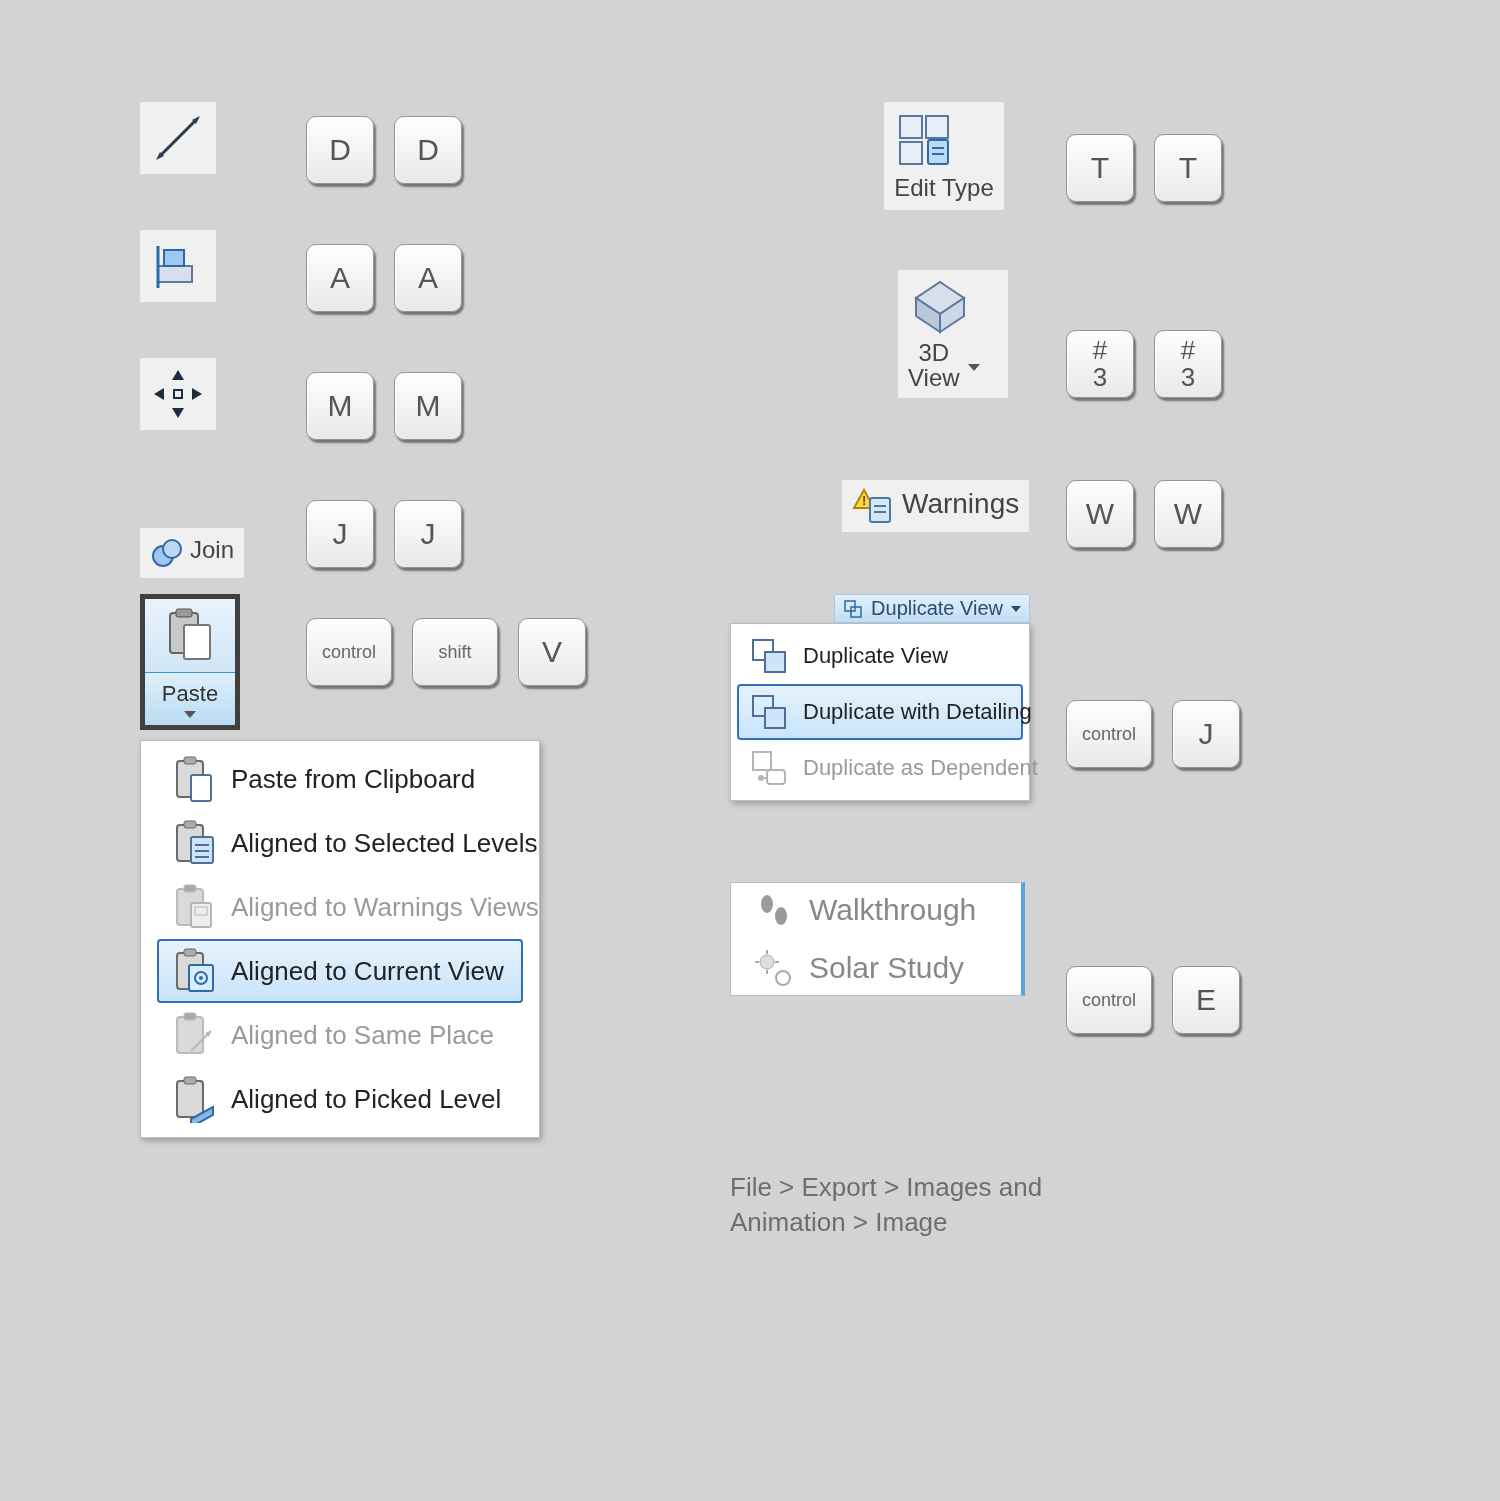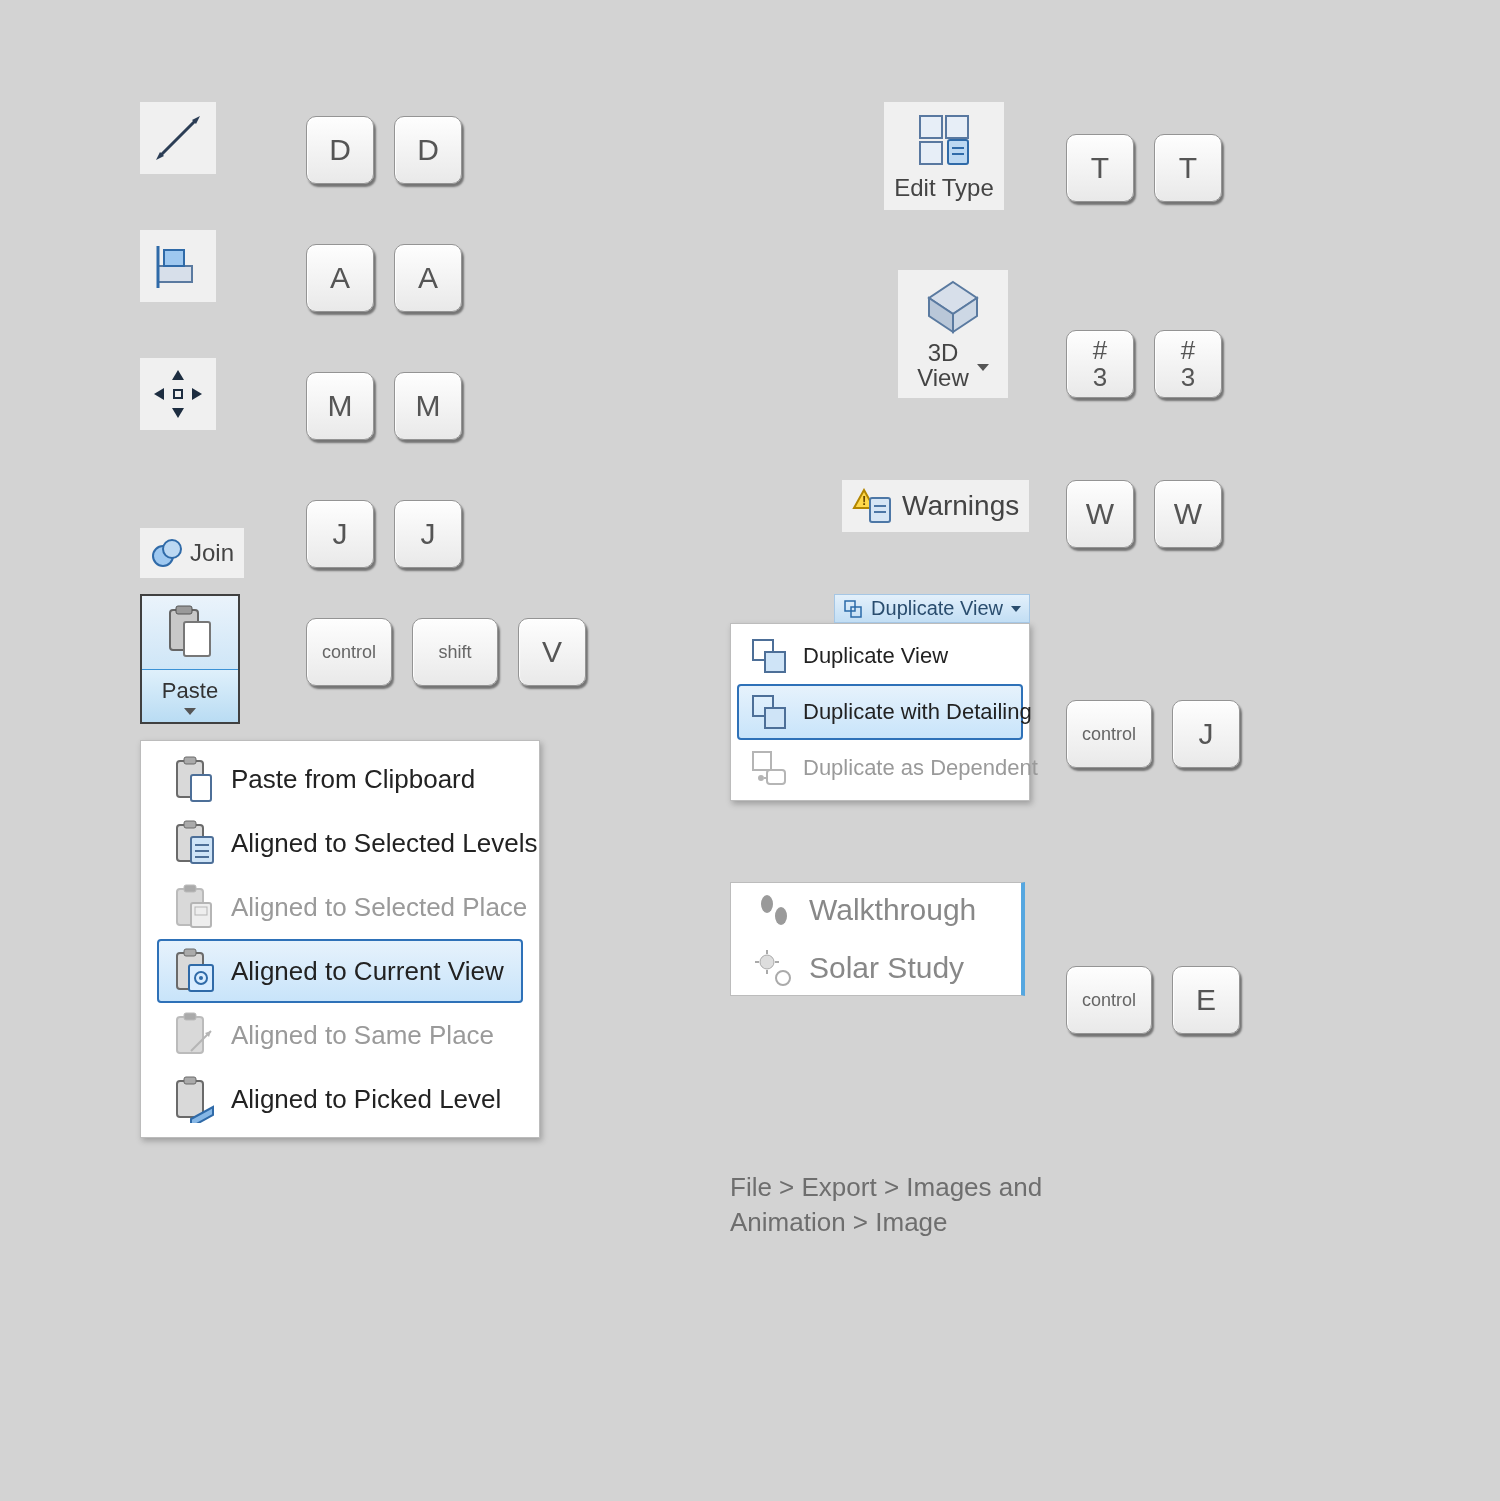--- a/index.html
+++ b/index.html
@@ -24,34 +24,34 @@
     color:#555; font-size:30px; line-height:1; text-align:center;
     user-select:none;
   }
   .key.mod   { font-size:18px; color:#666; min-width:86px;}
   .key .stack { font-size:26px; line-height:1.05; }
   .keyrow { display:flex; gap:20px; align-items:center; }
 
   
   .cmd-tile {
     background:#f0f0f0;
-    display:inline-flex; align-items:center; justify-content:center;
+    display:inline-flex; justify-content:center;
     padding:8px 10px;
   }
   .cmd-tile.vert { flex-direction:column; gap:4px; text-align:center; }
   .cmd-tile .lbl { font-size:24px; color:#444; }
   .dropdown-caret {
     width:0;height:0;border-left:6px solid transparent;border-right:6px solid transparent;border-top:7px solid #555;display:inline-block;margin-top:4px;
   }
 
   
   .paste-split {
     width:100px;
     display:flex; flex-direction:column;
-    border:2px solid #404040;
+    border:5px solid #404040;
     background:#fff;
   }
   .paste-split .top {
     height:74px; display:flex;align-items:center;justify-content:center;
     background:linear-gradient(#eaf3fb,#cfe6f7);
     border-bottom:1px solid #3b92d6;
   }
   .paste-split .bot {
     height:52px; display:flex;flex-direction:column;align-items:center;justify-content:center;
     background:linear-gradient(#dff0fb,#b9dcf3);
@@ -235,21 +235,21 @@
     </div>
     <div class="menu-item disabled">
       <span class="mi-icon">
         <svg width="48" height="48" viewBox="0 0 48 48">
           <rect x="8" y="6" width="26" height="36" rx="3" fill="#d9d9d9" stroke="#bbb" stroke-width="2"></rect>
           <rect x="15" y="2" width="12" height="7" rx="2" fill="#aaa" stroke="#bbb"></rect>
           <rect x="22" y="20" width="20" height="24" rx="2" fill="#eee" stroke="#b5b5b5" stroke-width="2"></rect>
           <rect x="26" y="24" width="12" height="8" fill="none" stroke="#b5b5b5"></rect>
         </svg>
       </span>
-                     <span>Aligned to Selected Place</span>
+                     <span>Aligned to Warnings Views</span>
     </div>
     <div class="menu-item selected">
       <span class="mi-icon">
         <svg width="48" height="48" viewBox="0 0 48 48">
           <rect x="8" y="6" width="26" height="36" rx="3" fill="#d9d9d9" stroke="#6a6a6a" stroke-width="2"></rect>
           <rect x="15" y="2" width="12" height="7" rx="2" fill="#aaa" stroke="#6a6a6a"></rect>
           <rect x="20" y="18" width="24" height="26" rx="2" fill="#d8ecff" stroke="#2f6aa8" stroke-width="2"></rect>
           <circle cx="32" cy="31" r="6" fill="none" stroke="#2f6aa8" stroke-width="2"></circle>
           <circle cx="32" cy="31" r="2" fill="#2f6aa8"></circle>
         </svg>

